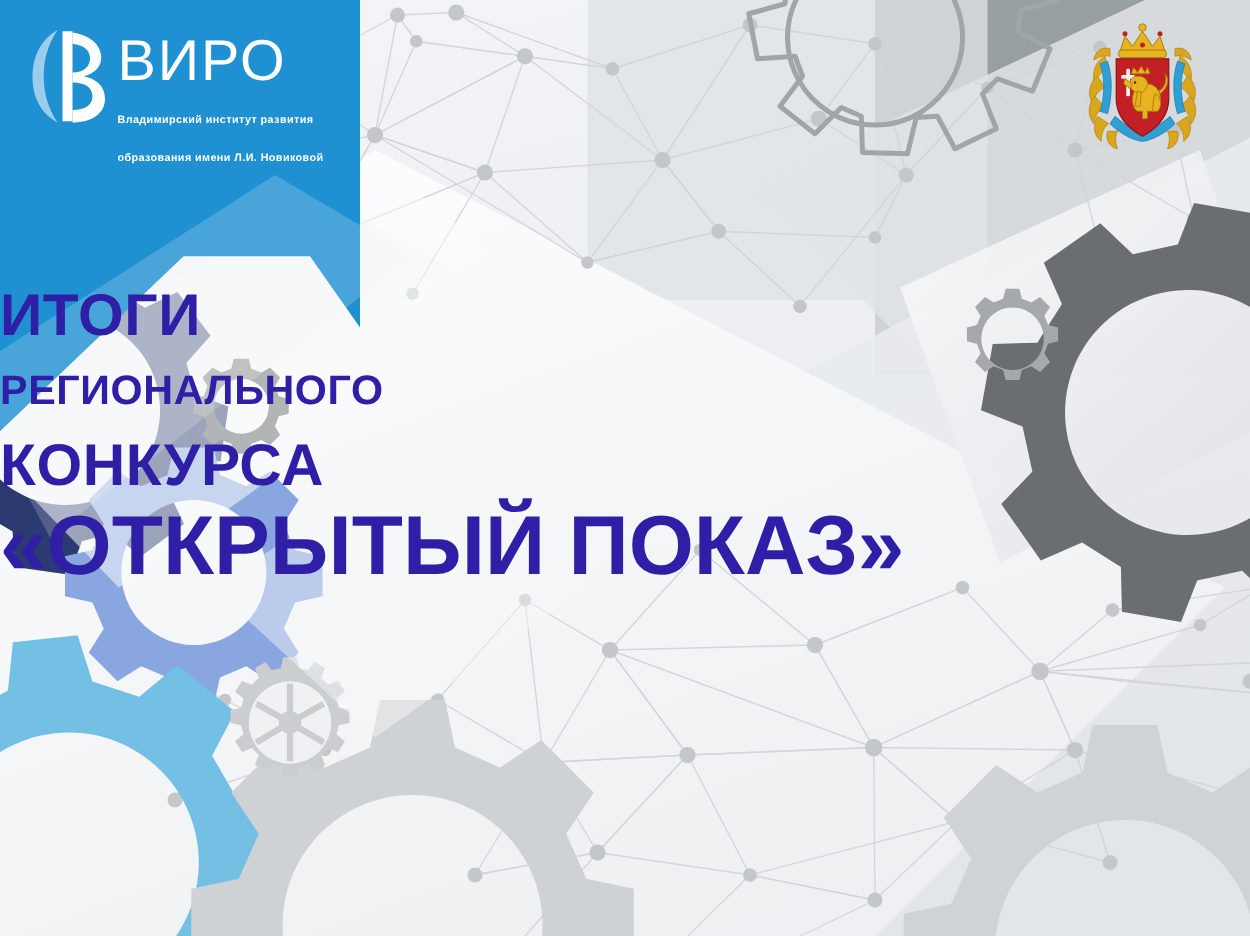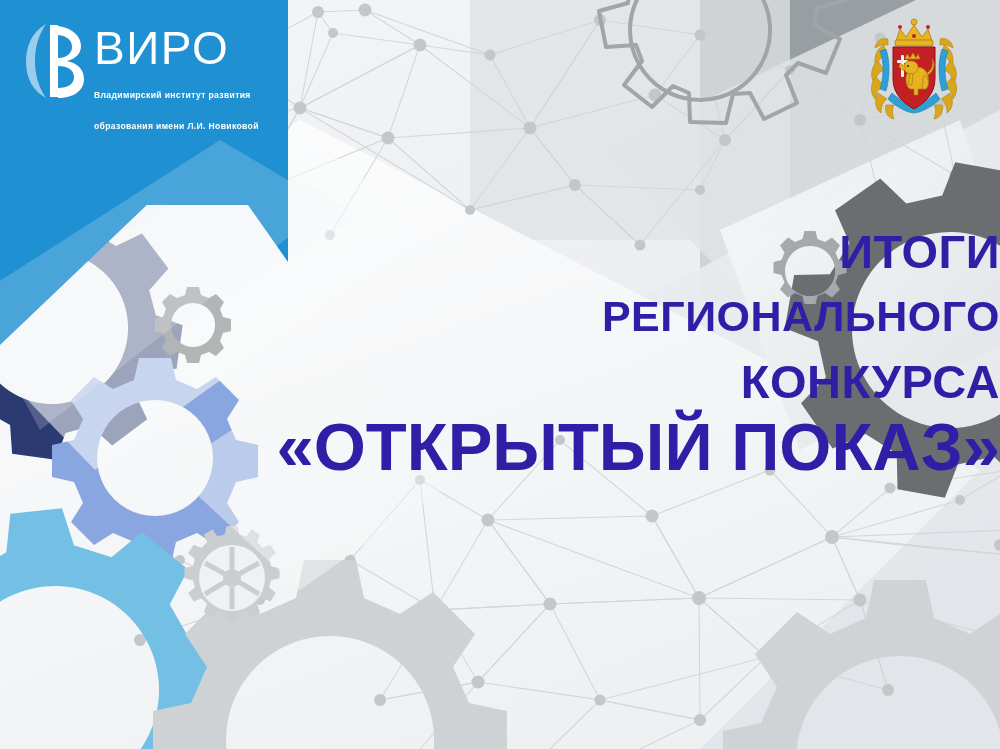--- a/index.html
+++ b/index.html
@@ -49,31 +49,31 @@
 
   
   .coat{
     position:absolute;right:38px;top:17px;
     width:96px;height:104px;z-index:40;
   }
 
   
   .title-wrap{
     position:absolute;left:0;top:228px;width:1000px;
-    z-index:35;text-align:right;pointer-events:none;
+    z-index:35;text-align:left;pointer-events:none;
   }
   .title-line{
     display:block;
     color:#2f1fa6;
     font-weight:700;
     letter-spacing:0.5px;
     line-height:1.0;
   }
   .tl1{font-size:47px;margin-bottom:20px;}
-  .tl2{font-size:43px;margin-bottom:20px;}
+  .tl2{font-size:33px;margin-bottom:20px;}
   .tl3{font-size:47px;margin-bottom:8px;}
   .tl4{font-size:67px;letter-spacing:0px;}
 </style>
 </head>
 <body>
 
 <div class="poster">
 
   <svg class="layer" viewBox="0 0 1000 749" xmlns="http://www.w3.org/2000/svg">
     <defs>

